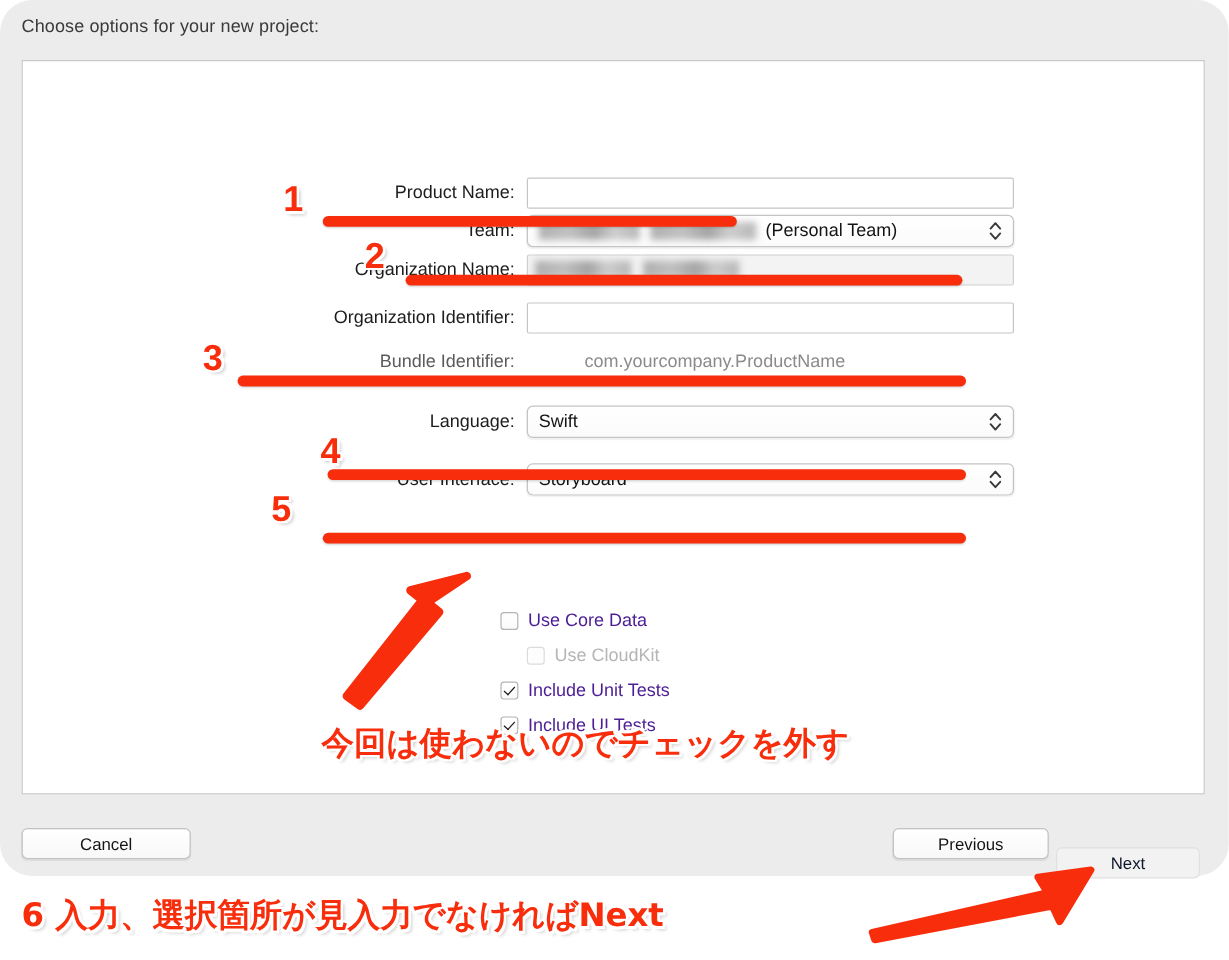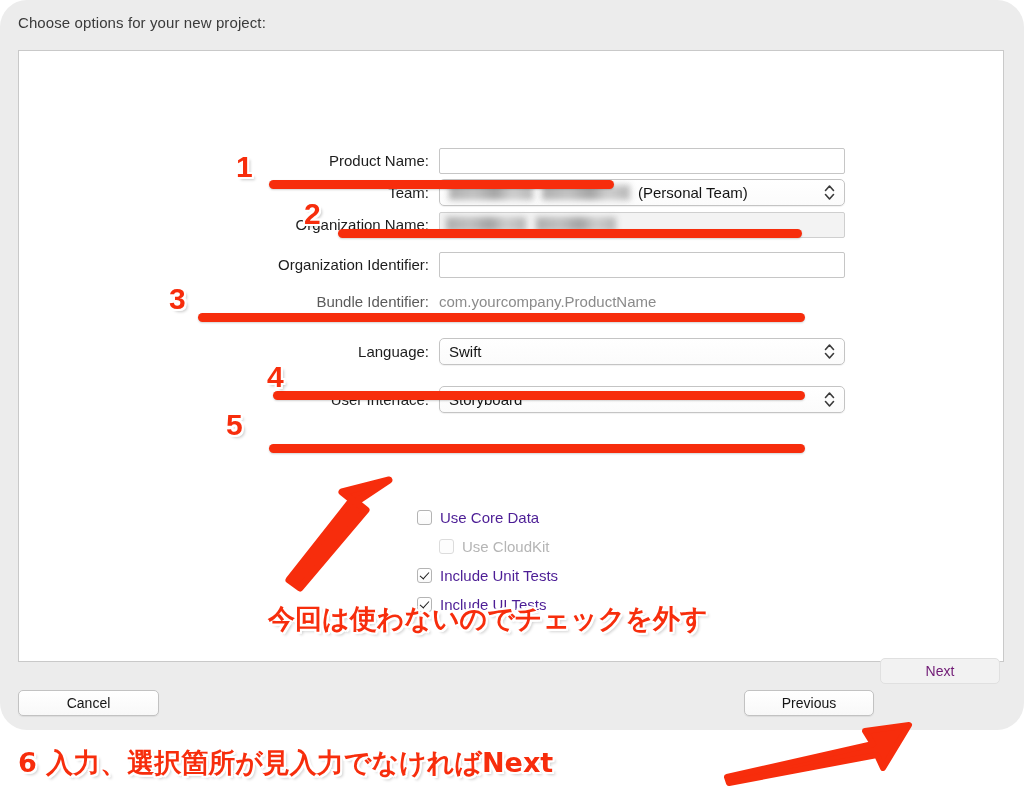--- a/index.html
+++ b/index.html
@@ -120,20 +120,21 @@
     justify-content: center;
     align-items: center;
     gap: 2px;
   }
   .popup .caret svg { display: block; }
 
   .static-value {
     font-size: 15px;
     color: #8b8b8b;
     line-height: 26px;
+    margin-left: 48px;
   }
 
   
   .redact {
     display: inline-block;
     height: 15px;
     border-radius: 1px;
     background: linear-gradient(90deg,#a8a8a8,#bdbdbd 30%,#9c9c9c 55%,#cbcbcb 75%,#b0b0b0);
     filter: blur(3.2px);
     opacity: .92;
@@ -193,24 +194,24 @@
     color: #151515;
     display: flex;
     align-items: center;
     justify-content: center;
     font-family: inherit;
     cursor: default;
   }
   #cancel-btn { left: 18px;  top: 690px; width: 141px; }
   #prev-btn   { left: 744px; top: 690px; width: 130px; }
   #next-btn   {
-    left: 880px; top: 658px; width: 120px;
+    left: 880px; top: 706px; width: 120px;
     background: #f2f2f2;
     border-color: #e0e0e0;
-    color: #701a75;
+    color: #0f172a;
     box-shadow: none;
   }
 
   
   .anno {
     position: absolute;
     left: 0; top: 0;
     width: 1024px; height: 800px;
     pointer-events: none;
   }

